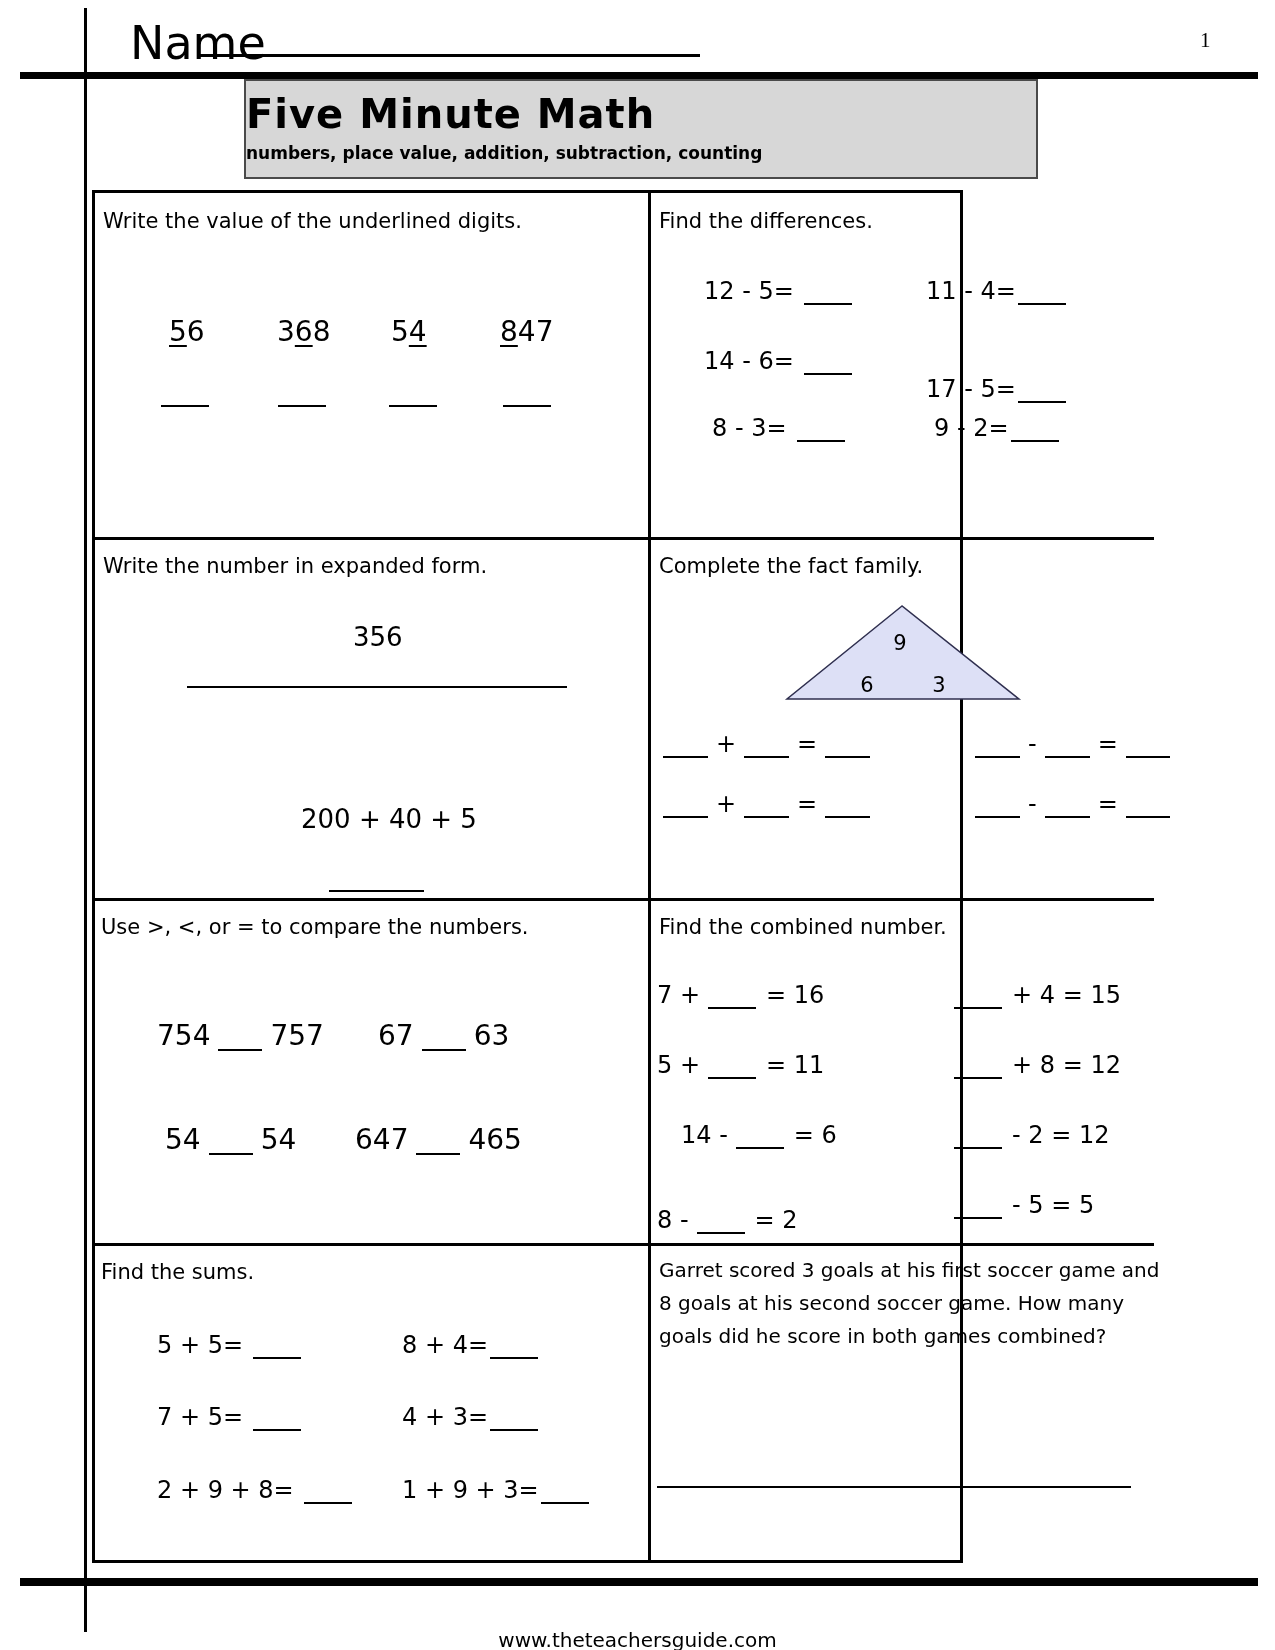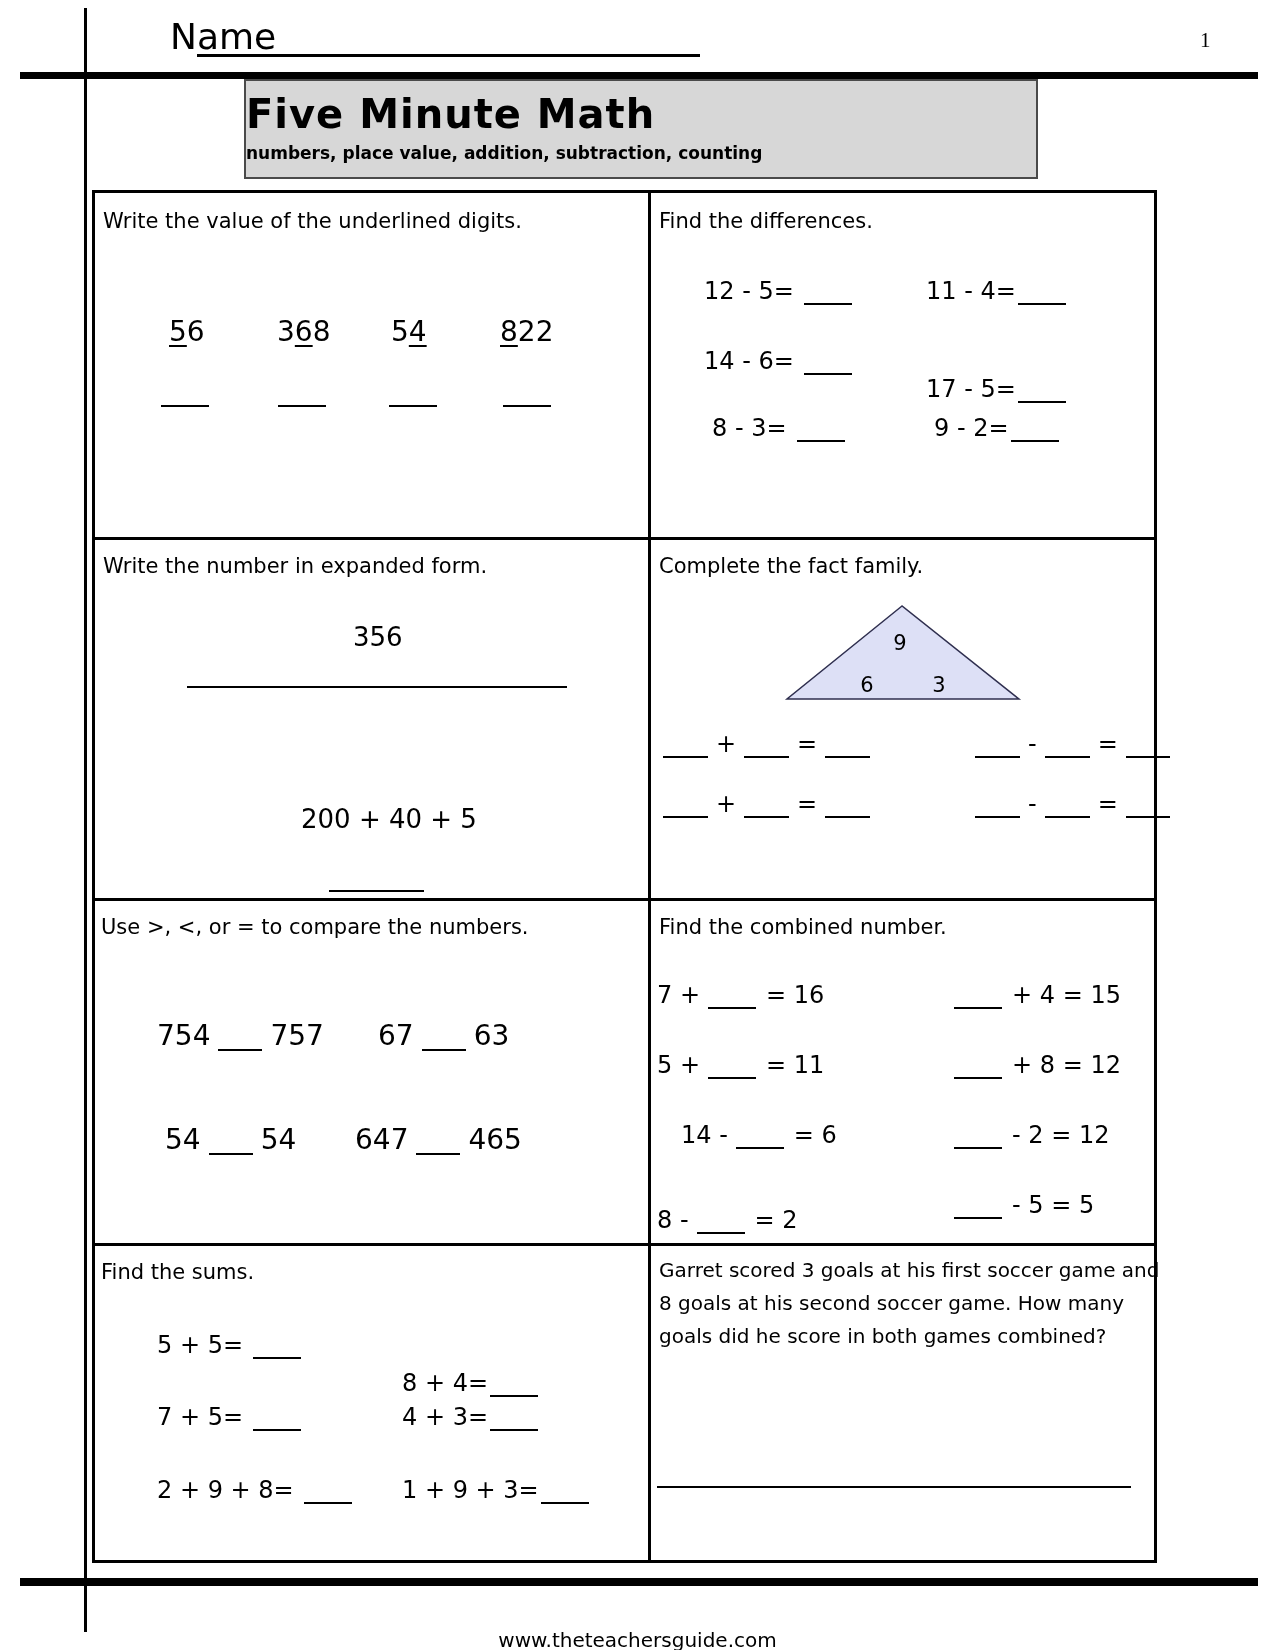--- a/index.html
+++ b/index.html
@@ -1,27 +1,27 @@
 <!DOCTYPE html>
 <html><head>
 <meta charset="utf-8">
 <style>
   html,body{margin:0;padding:0;background:#fff;}
   .page{position:relative;width:1275px;height:1650px;background:#ffffff;overflow:hidden;
         font-family:"DejaVu Sans","Liberation Sans",sans-serif;color:#000;}
   .vrule{position:absolute;left:84px;top:8px;width:3px;height:1624px;background:#000;}
   .thickline{position:absolute;left:20px;width:1238px;height:8px;background:#000;}
-  .name-label{position:absolute;left:130px;top:16px;font-size:36px;margin-left:40px;}
+  .name-label{position:absolute;left:130px;top:16px;font-size:46px;}
   .name-line{position:absolute;left:197px;top:54px;width:503px;height:3px;background:#000;}
   .pagenum{position:absolute;left:1200px;top:28px;font-size:21px;font-family:"Liberation Serif","DejaVu Serif",serif;}
   .titlebox{position:absolute;left:244px;top:79px;width:794px;height:100px;background:#d7d7d7;
             border:2px solid #4a4a4a;box-sizing:border-box;text-align:left;}
   .titlebox h1{margin:10px 0 0 0;font-size:40px;font-weight:bold;letter-spacing:1px;}
   .titlebox .sub{margin-top:6px;font-size:17px;font-weight:bold;}
-  .grid{position:absolute;left:92px;top:190px;width:1065px;height:1373px;border:3px solid #000;
+  .grid{position:absolute;left:92px;top:190px;width:871px;height:1373px;border:3px solid #000;
         box-sizing:border-box;display:grid;grid-template-columns:556px 503px;
         grid-template-rows:347px 361px 345px 314px;}
   .cell{position:relative;box-sizing:border-box;}
   .cr{border-right:3px solid #000;}
   .cb{border-bottom:3px solid #000;}
   .prompt{position:absolute;font-size:21px;white-space:nowrap;}
   .eq{position:absolute;font-size:24px;white-space:nowrap;}
   .num{position:absolute;font-size:28px;white-space:nowrap;}
   .blank{display:inline-block;border-bottom:2px solid #000;height:1em;vertical-align:-6px;}
   .w48{width:48px;} .w44{width:44px;} .w45{width:45px;}
@@ -53,21 +53,21 @@
     <div class="sub">numbers, place value, addition, subtraction, counting</div>
   </div>
 
   <div class="grid">
 
     <div class="cell cr cb">
       <div class="prompt" style="left:8px;top:16px;">Write the value of the underlined digits.</div>
       <div class="num" style="left:74px;top:122px;"><span></span><span class="uline">5</span><span>6</span></div>
       <div class="num" style="left:182px;top:122px;"><span>3</span><span class="uline">6</span><span>8</span></div>
       <div class="num" style="left:296px;top:122px;"><span>5</span><span class="uline">4</span><span></span></div>
-      <div class="num" style="left:405px;top:122px;"><span></span><span class="uline">8</span><span>22</span></div>
+      <div class="num" style="left:405px;top:122px;"><span></span><span class="uline">8</span><span>47</span></div>
       <div class="hline" style="left:66px;top:212px;width:48px;"></div>
       <div class="hline" style="left:183px;top:212px;width:48px;"></div>
       <div class="hline" style="left:294px;top:212px;width:48px;"></div>
       <div class="hline" style="left:408px;top:212px;width:48px;"></div>
     </div>
 
     <div class="cell cb">
       <div class="prompt" style="left:8px;top:16px;">Find the differences.</div>
       <div class="eq" style="left:53px;top:84px;"><span>12 - 5=</span><span class="blank w48 bml10"></span></div>
       <div class="eq" style="left:275px;top:84px;"><span>11 - 4=</span><span class="blank w48 bml2"></span></div>
@@ -115,21 +115,21 @@
       <div class="eq" style="left:303px;top:150px;"><span class="blank w48"></span><span class="bml10">+ 8 = 12</span></div>
       <div class="eq" style="left:6px;top:220px;margin-left:24px;"><span>14 -</span><span class="blank w48 bml8"></span><span class="bml10">= 6</span></div>
       <div class="eq" style="left:303px;top:220px;"><span class="blank w48"></span><span class="bml10">- 2 = 12</span></div>
       <div class="eq" style="left:6px;top:290px;margin-top:15px;"><span>8 -</span><span class="blank w48 bml8"></span><span class="bml10">= 2</span></div>
       <div class="eq" style="left:303px;top:290px;"><span class="blank w48"></span><span class="bml10">- 5 = 5</span></div>
     </div>
 
     <div class="cell cr">
       <div class="prompt" style="left:6px;top:14px;">Find the sums.</div>
       <div class="eq" style="left:62px;top:85px;"><span>5 + 5=</span><span class="blank w48 bml10"></span></div>
-      <div class="eq" style="left:307px;top:85px;margin-top:38px;"><span>8 + 4=</span><span class="blank w48 bml2"></span></div>
+      <div class="eq" style="left:307px;top:85px;"><span>8 + 4=</span><span class="blank w48 bml2"></span></div>
       <div class="eq" style="left:62px;top:157px;"><span>7 + 5=</span><span class="blank w48 bml10"></span></div>
       <div class="eq" style="left:307px;top:157px;"><span>4 + 3=</span><span class="blank w48 bml2"></span></div>
       <div class="eq" style="left:62px;top:230px;"><span>2 + 9 + 8=</span><span class="blank w48 bml10"></span></div>
       <div class="eq" style="left:307px;top:230px;"><span>1 + 9 + 3=</span><span class="blank w48 bml2"></span></div>
     </div>
 
     <div class="cell">
       <div class="wordp">Garret scored 3 goals at his first soccer game and 8 goals at his second soccer game.  How many goals did he score in both games combined?</div>
       <div class="hline" style="left:6px;top:240px;width:474px;"></div>
     </div>

